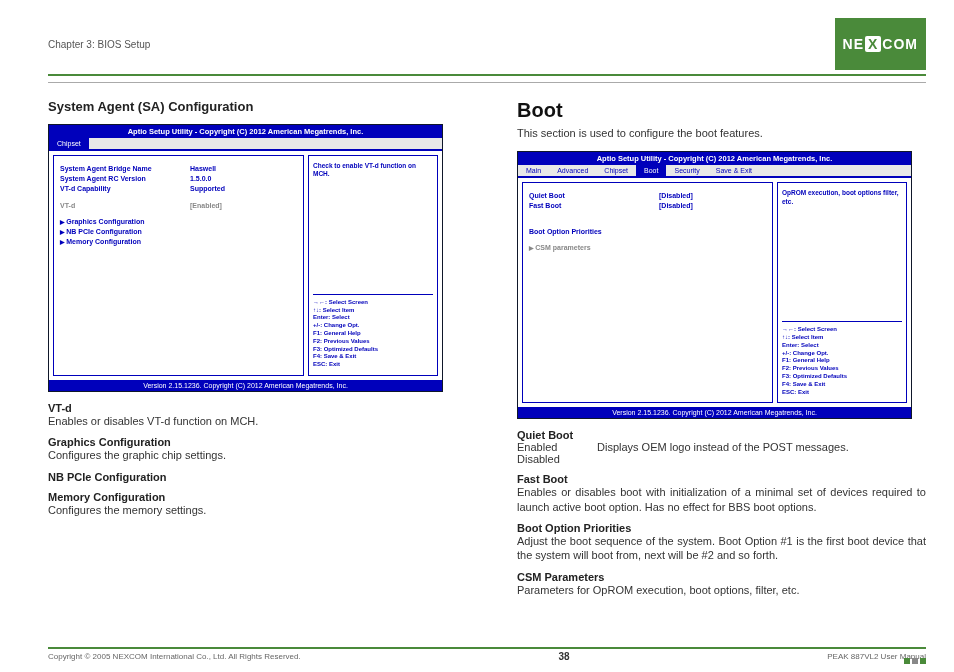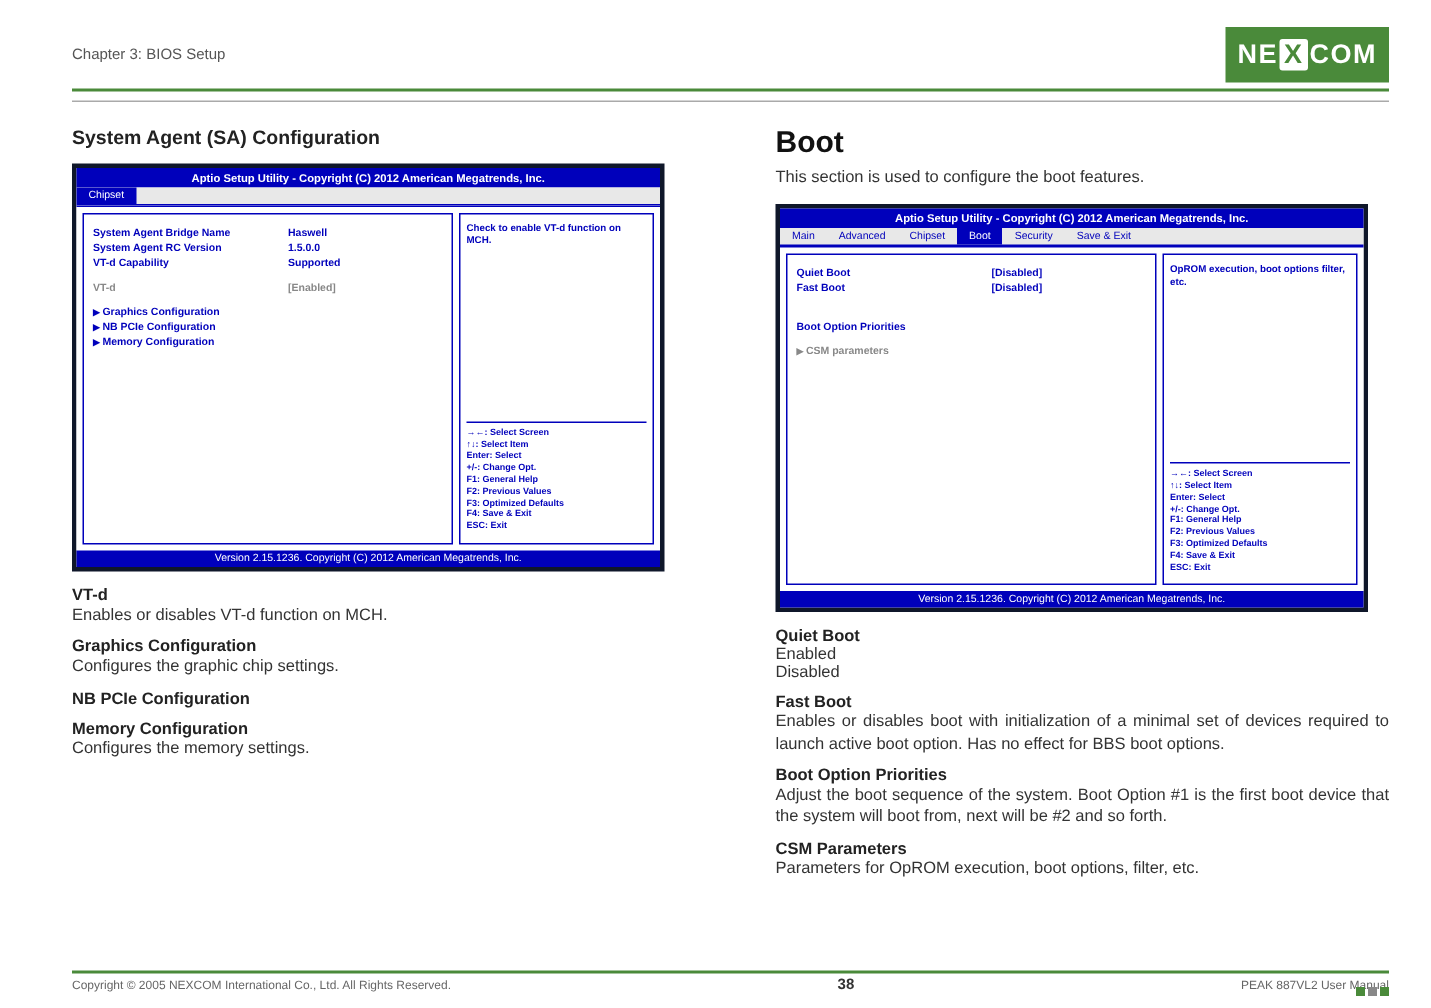--- a/index.html
+++ b/index.html
@@ -19,41 +19,41 @@
     display: flex;
     justify-content: space-between;
     align-items: center;
     margin-bottom: 4px;
   }
   .chapter-label { font-size: 10px; color: #555; }
   .logo {
     background: #4a8a3a;
     color: #fff;
     font-weight: bold;
-    padding: 8px 8px;
-    font-size: 18px;
+    padding: 18px 8px;
+    font-size: 14px;
     letter-spacing: 1px;
     display: flex;
     align-items: center;
   }
   .logo .x { background:#fff; color:#4a8a3a; padding:0 3px; margin:0 1px; border-radius:2px;}
   .top-rule { border:none; border-top:2px solid #4a8a3a; margin-bottom:6px;}
   .thin-rule { border:none; border-top:1px solid #aaa; margin:4px 0 16px 0;}
   .columns {
     display:flex;
     gap: 60px;
   }
   .col { flex:1; min-width:0; }
   .sec-title { font-size:13px; font-weight:bold; margin-bottom:10px; color:#222;}
   .big-title { font-size:20px; font-weight:bold; color:#111; margin-bottom:4px;}
   .body-text { font-size:11px; color:#333; line-height:1.4; margin-bottom:10px;}
 
   .bios-box {
     width: 395px;
-    border: 3px solid #0f172a;
+    border: 1px solid #0f172a;
     font-size: 7px;
     margin-bottom:10px;
   }
   .bios-title {
     background:#0000bb;
     color:#fff;
     text-align:center;
     font-weight:bold;
     padding:2px 0;
     font-size:7.5px;
@@ -260,20 +260,21 @@
             </div>
           </div>
         </div>
         <div class="bios-footer">Version 2.15.1236. Copyright (C) 2012 American Megatrends, Inc.</div>
       </div>
 
       <div class="desc-block">
         <h4>Quiet Boot</h4>
         <div class="desc-row">
             <span class="k">Enabled</span>
+            <span class="v">Displays OEM logo instead of the POST messages.</span>
           </div>
         <div class="desc-row">
             <span class="k">Disabled</span>
           </div>
 
         <h4>Fast Boot</h4>
         <p>Enables or disables boot with initialization of a minimal  set of devices required to launch active boot option. Has no effect for BBS boot options.</p>
 
         <h4>Boot Option Priorities</h4>
         <p>Adjust the boot sequence of the system. Boot Option #1 is the first boot device that the system will boot from, next will be #2 and so forth.</p>

